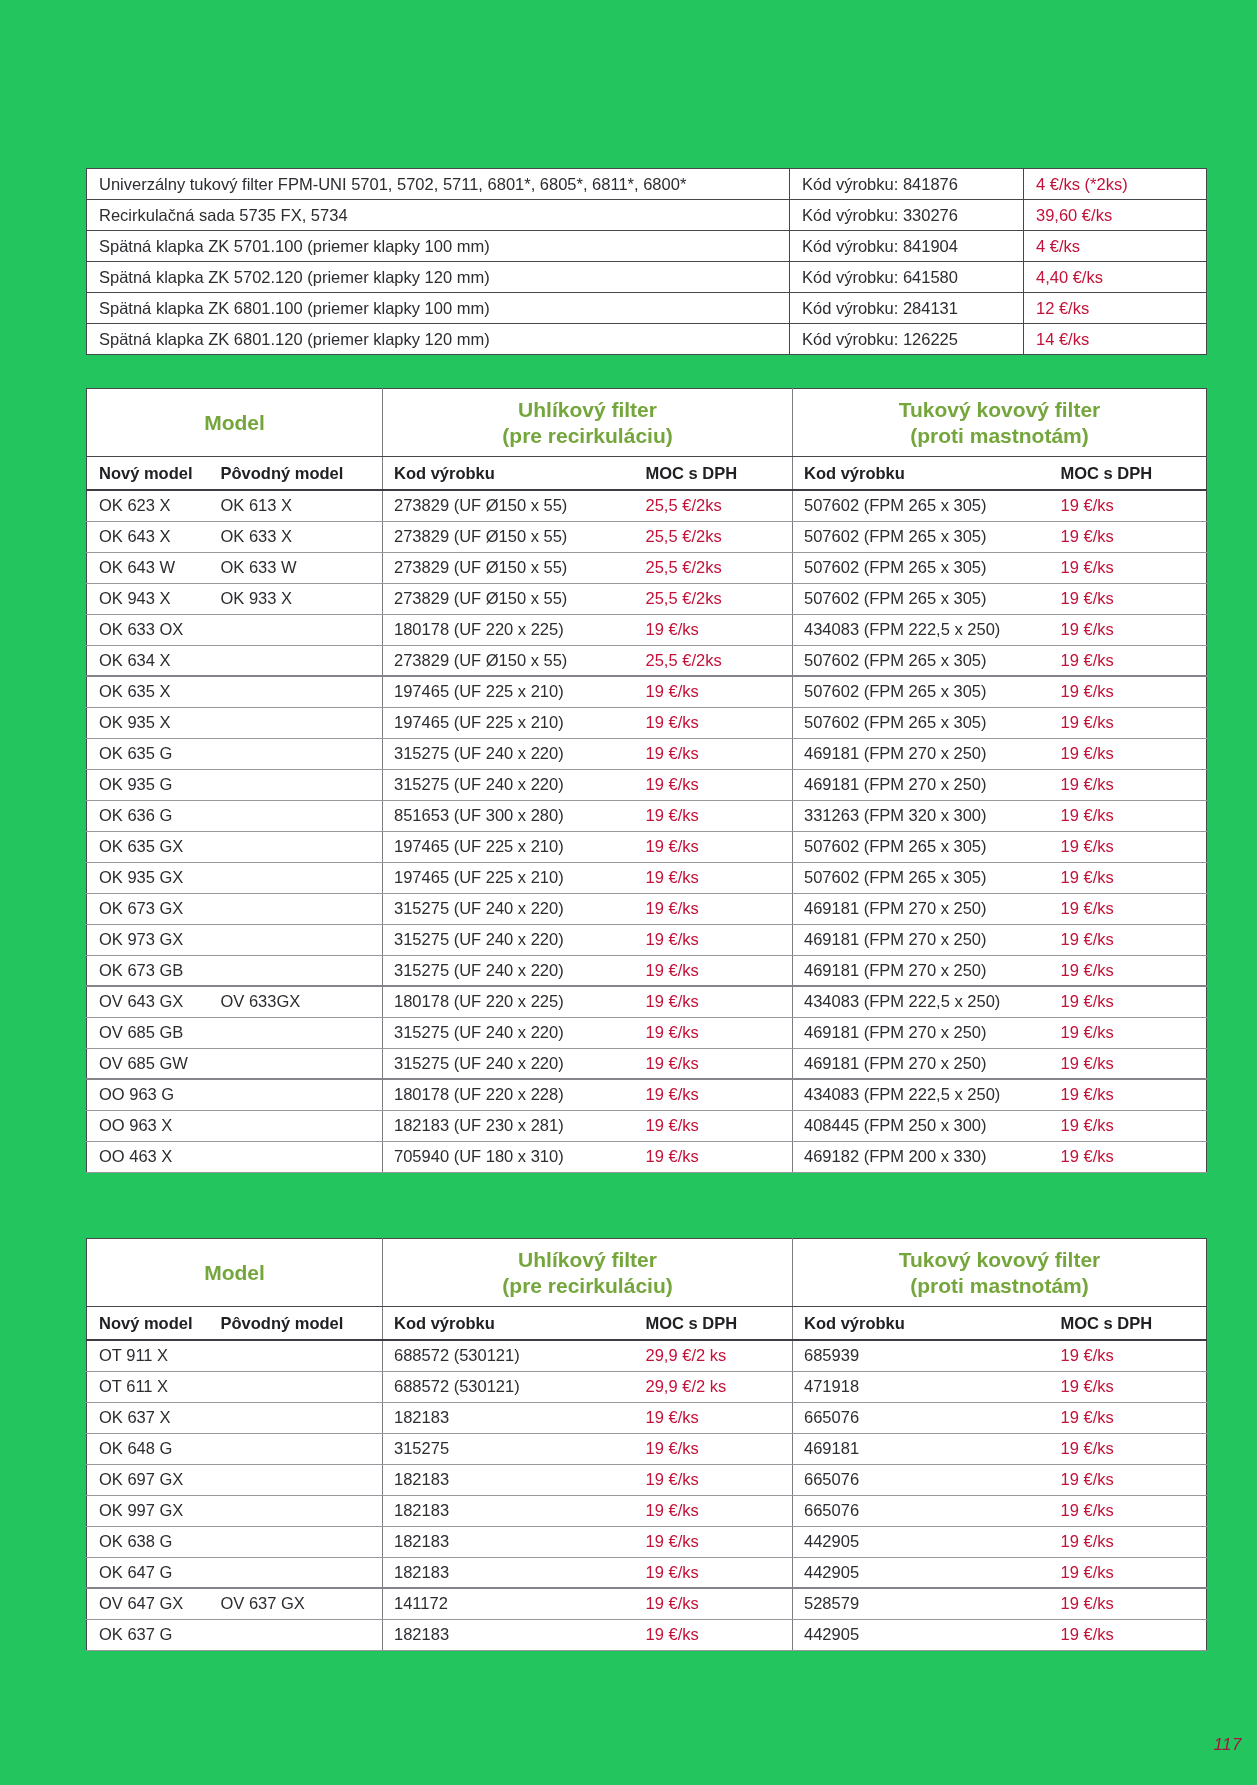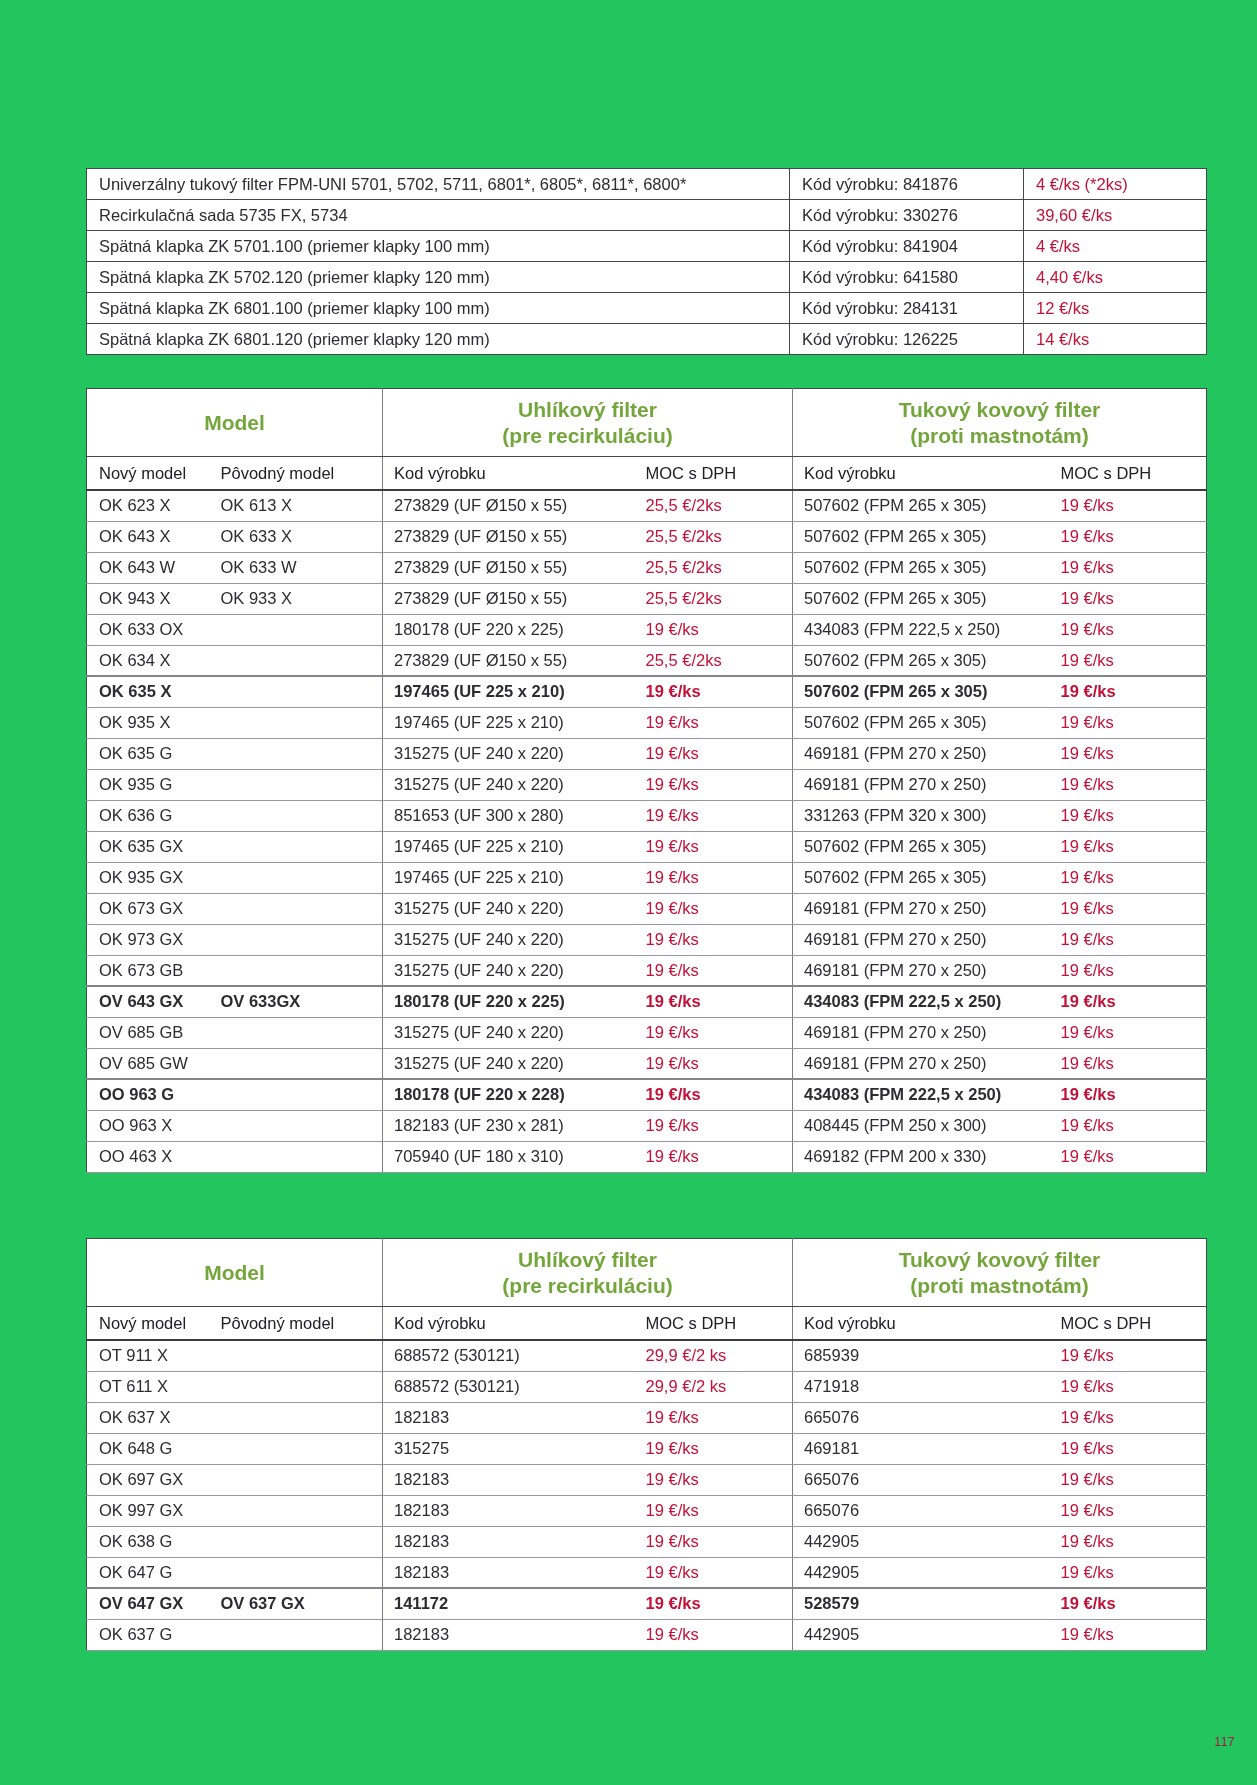--- a/index.html
+++ b/index.html
@@ -42,33 +42,33 @@
   .filters col.p1{width:157px;}
   .filters col.k2{width:258px;}
   .filters col.p2{width:156px;}
   .ghead th{
     height:67px;text-align:center;padding:0;
     font-weight:bold;font-size:21px;line-height:1.22;color:var(--green);
     border-bottom:1.5px solid var(--line-dark);
   }
   .ghead th.bl{border-left:1px solid var(--line-mid);}
   .ghead .hline{display:block;}
-  .shead th{height:32px;font-weight:normal;color:#202025;
+  .shead th{height:32px;font-weight:bold;color:#202025;
     border-bottom:2px solid #3c3c42;margin-left:31px;}
   .filters tbody tr{height:31px;}
   .filters tbody td{border-bottom:1px solid var(--line-light);}
   .filters .bl{border-left:1px solid var(--line-mid);}
-  .filters tbody tr.group-start td{border-top:2px solid var(--line-group);font-weight:bold;}
+  .filters tbody tr.group-start td{border-top:2px solid var(--line-group);}
   .c-price,.shead th.c-moc{padding-left:10px;}
   .c-kcode,.shead th.c-code{padding-left:11px;}
   .red{color:var(--red);}
   
   .page-num{
-    position:absolute;right:62px;top:1735px;
-    font-size:12px;color:#ab1541;letter-spacing:0.5px;
+    position:absolute;right:55px;top:1735px;
+    font-size:17px;color:#ab1541;letter-spacing:0.5px;font-style:italic;
   }
 </style>
 </head>
 <body>
 
 <div class="page">
 
   <table class="top">
     <colgroup>
         <col class="c1">

